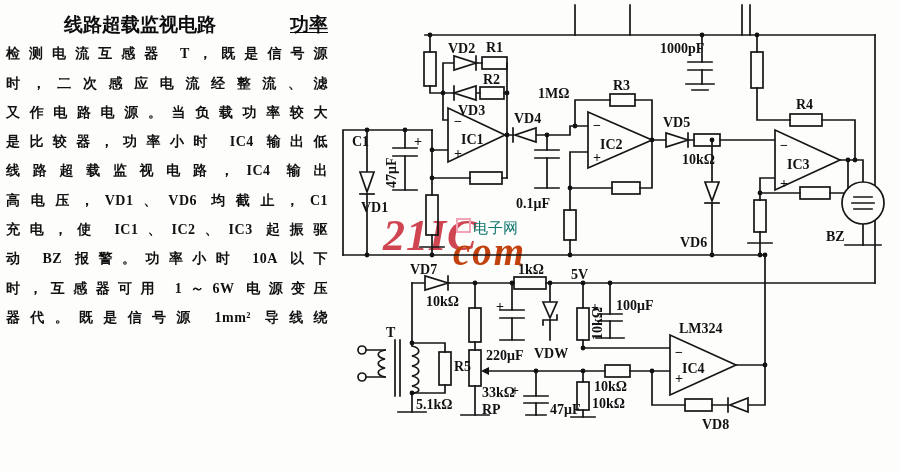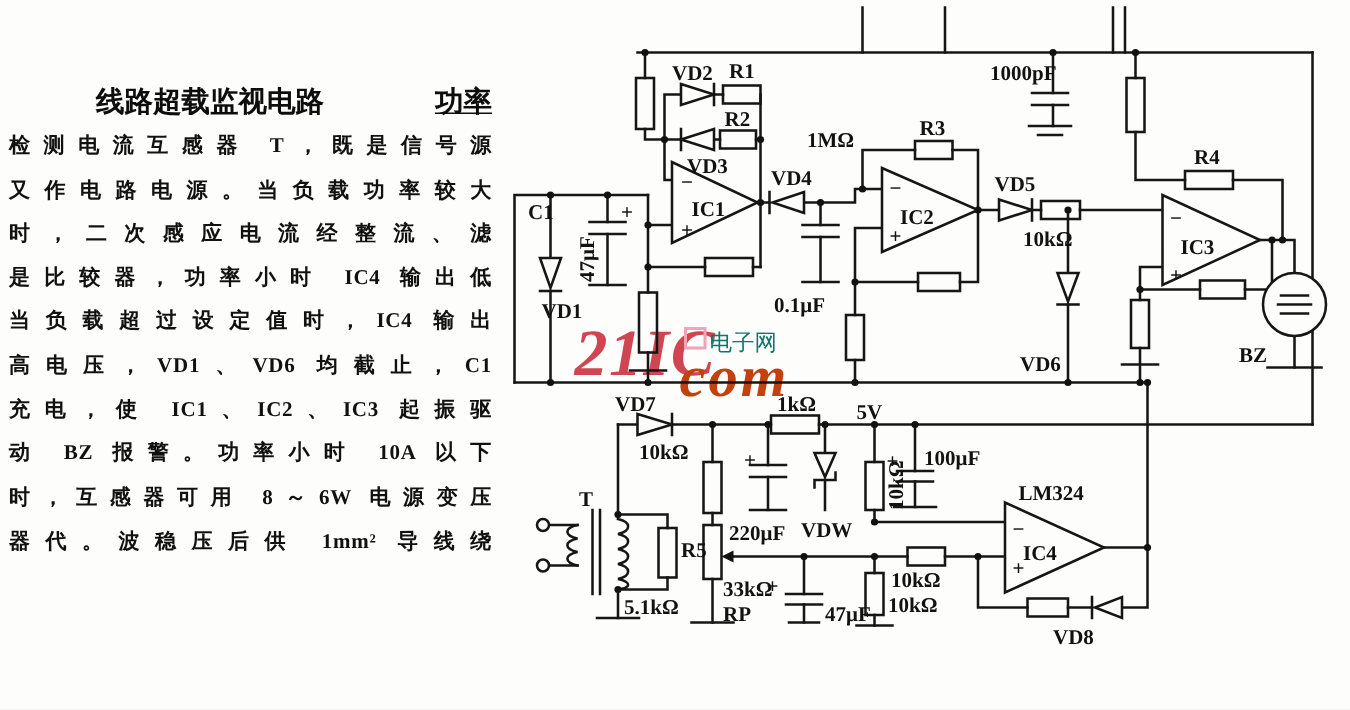--- a/index.html
+++ b/index.html
@@ -3,21 +3,21 @@
 <meta charset="utf-8">
 <style>
   html,body{margin:0;padding:0;background:#e8e8e8;}
   .page{position:relative;width:900px;height:473px;background:#fdfdfc;overflow:hidden;
         font-family:"Liberation Serif","DejaVu Serif",serif;color:#0d0d0d;}
   
   .text-col{position:absolute;left:6px;top:10px;width:322px;}
   .line{font-size:14px;line-height:29.3px;font-weight:600;letter-spacing:.5px;
         text-align:justify;text-align-last:justify;color:#111;}
   .line-title{display:flex;justify-content:space-between;padding-left:58px;
-        font-weight:800;font-size:19px;line-height:29.3px;margin-top:44px;}
+        font-weight:800;font-size:19px;line-height:29.3px;}
   .line-title .tail{font-weight:700;text-decoration:underline;}
   
   .wm{position:absolute;z-index:0;font-family:"Liberation Serif",serif;pointer-events:none;}
   .wm-brand{left:383px;top:210px;font-size:44px;font-weight:bold;font-style:italic;
         color:#cb3240;letter-spacing:1px;opacity:.9;}
   .wm-site{left:456px;top:218px;font-size:15px;font-weight:normal;color:#0f766e;}
   .wm-site .box{display:inline-block;width:11px;height:11px;border:2px solid #f2a3b6;margin-right:2px;}
   .wm-com{left:453px;top:229px;font-size:39px;font-weight:bold;font-style:italic;
         color:#c2410c;letter-spacing:2px;}
   
@@ -34,29 +34,29 @@
 <body>
 
 <div class="page">
 
   <div class="text-col">
     <div class="line-title">
       <span>线路超载监视电路</span>
       <span class="tail">功率</span>
     </div>
     <div class="line">检测电流互感器 T，既是信号源</div>
+    <div class="line">时，二次感应电流经整流、滤</div>
     <div class="line">又作电路电源。当负载功率较大</div>
-    <div class="line">时，二次感应电流经整流、滤</div>
     <div class="line">是比较器，功率小时 IC4 输出低</div>
-    <div class="line">当负载超过设定值时，IC4 输出</div>
+    <div class="line">线路超载监视电路，IC4 输出</div>
     <div class="line">高电压，VD1、VD6 均截止，C1</div>
     <div class="line">充电，使 IC1、IC2、IC3 起振驱</div>
     <div class="line">动 BZ 报警。功率小时 10A 以下</div>
-    <div class="line">时，互感器可用 8～6W 电源变压</div>
-    <div class="line">器代。波稳压后供 1mm² 导线绕</div>
+    <div class="line">时，互感器可用 1～6W 电源变压</div>
+    <div class="line">器代。既是信号源 1mm² 导线绕</div>
   </div>
 
   <div class="wm wm-brand">21IC</div>
   <div class="wm wm-site"><span class="box"></span><span>电子网</span></div>
   <div class="wm wm-com">com</div>
 
   <svg class="schem" width="570" height="473" viewBox="0 0 570 473">
 
     <g>
 

